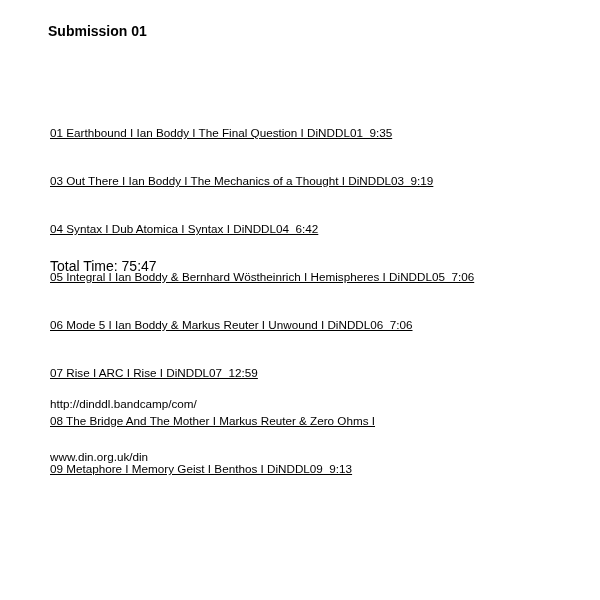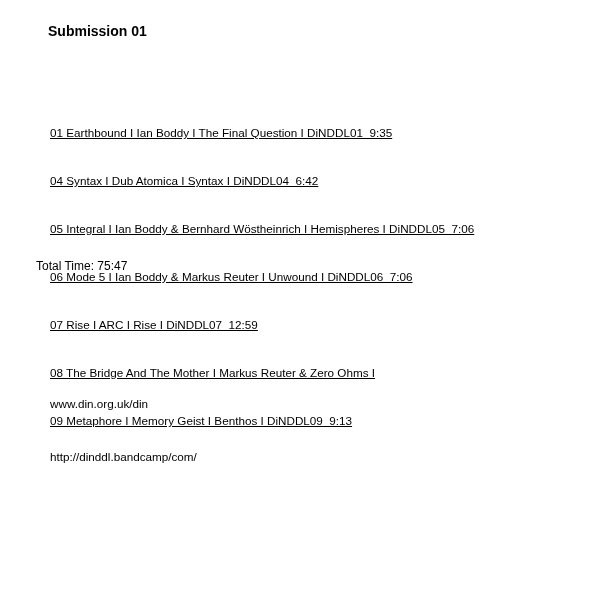--- a/index.html
+++ b/index.html
@@ -35,23 +35,23 @@
   }
   .track-line {
     white-space: pre;
     text-decoration: underline;
   }
   .track-line.indent {
     padding-left: 18px;
   }
   .total-time {
     position: absolute;
-    left: 36px;
+    left: 50px;
     top: 258px;
-    font-size: 12px;
+    font-size: 14px;
     line-height: 16px;
     white-space: pre;
   }
   .links {
     position: absolute;
     left: 50px;
     top: 360px;
     font-size: 11.7px;
     line-height: 17.5px;
     white-space: pre;
@@ -59,28 +59,29 @@
 </style>
 </head>
 <body>
 
 <div class="page">
 
   <div class="doc-title">Submission 01</div>
 
   <div class="tracklist">
     <div class="track-line">01 Earthbound I Ian Boddy I The Final Question I DiNDDL01  9:35</div>
+    <div class="track-line">03 Out There I Ian Boddy I The Mechanics of a Thought I DiNDDL03  9:19</div>
     <div class="track-line">04 Syntax I Dub Atomica I Syntax I DiNDDL04  6:42</div>
     <div class="track-line">05 Integral I Ian Boddy &amp; Bernhard Wöstheinrich I Hemispheres I DiNDDL05  7:06</div>
     <div class="track-line">06 Mode 5 I Ian Boddy &amp; Markus Reuter I Unwound I DiNDDL06  7:06</div>
     <div class="track-line">07 Rise I ARC I Rise I DiNDDL07  12:59</div>
     <div class="track-line">08 The Bridge And The Mother I Markus Reuter &amp; Zero Ohms I</div>
     <div class="track-line">09 Metaphore I Memory Geist I Benthos I DiNDDL09  9:13</div>
   </div>
 
   <div class="total-time">Total Time: 75:47</div>
 
   <div class="links">
+    <div>http://dinddl.bandcamp/com/</div>
     <div>www.din.org.uk/din</div>
-    <div>http://dinddl.bandcamp/com/</div>
   </div>
 
 </div>
 
 </body></html>

